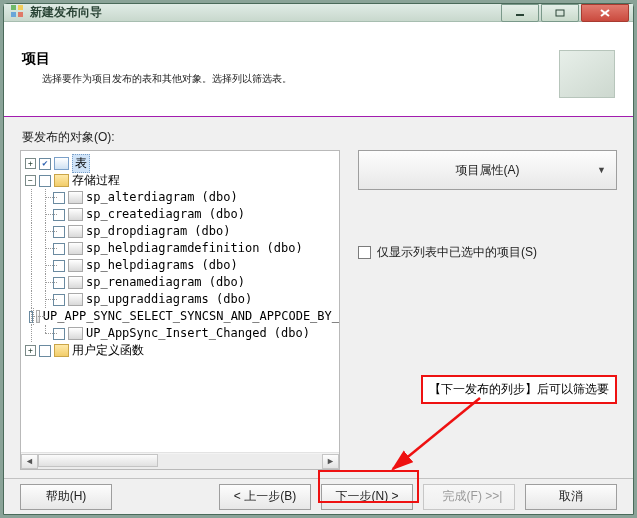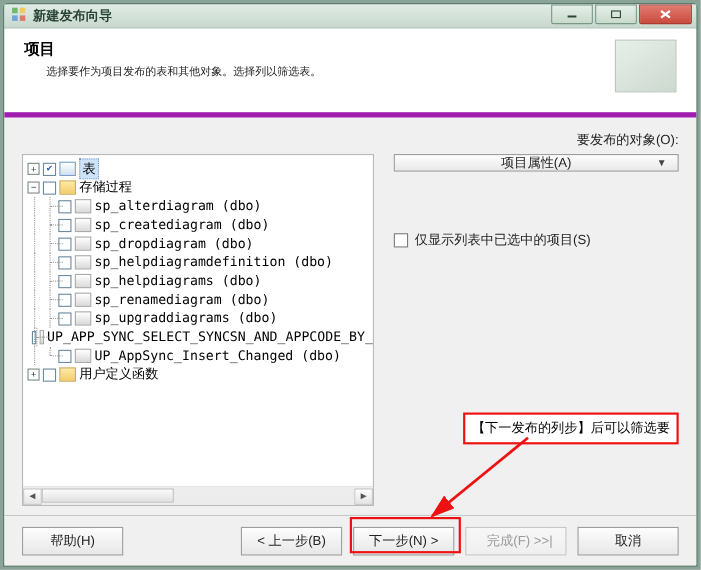--- a/index.html
+++ b/index.html
@@ -42,40 +42,39 @@
   }
   .win-btn.close {
     background: linear-gradient(#e27b6f, #ca4a3e);
     border-color: #a83b31;
     color: #fff;
     width: 48px;
   }
   
   .header-panel {
     background: #fff;
-    border-bottom: 5px solid #a21caf;
-    padding: 10px 18px 14px 18px;
+    border-bottom: 1px solid #a21caf;
+    padding: 28px 18px 14px 18px;
     display: flex; position: relative; font-family: Liberation Mono, monospace;
   }
   .header-text { flex: 1; }
   .header-text h2 { margin: 0 0 4px 0; font-size: 14px; font-weight: bold; }
   .header-text p  { margin: 0 0 16px 20px; font-size: 10px; color: #222; }
   .header-illus {
     width: 56px; height: 48px;
     background: linear-gradient(145deg, #e7efe9, #cdd8cf);
     border: 1px solid #b7c5bb;
   }
   
   .body-area {
     flex: 1;
     background: #f0f0f0;
     padding: 10px 16px 8px 16px;
     display: flex; flex-direction: column;
     position: relative;
-    text-align: right;
   }
   .body-label { margin: 2px 0 4px 2px; color: #222; }
   .body-cols { flex: 1; display: flex; gap: 18px; }
   
   .tree-wrap {
     width: 320px; height: 320px;
     background: #fff;
     border: 1px solid #b9b9b9;
     overflow: hidden;
     display: flex; flex-direction: column;
@@ -107,21 +106,21 @@
     border-top: 1px solid #e3e3e3;
     background: #f3f3f3;
     display: flex; align-items: center;
   }
   .hs-btn { width: 17px; height: 15px; background: linear-gradient(#fdfdfd,#e4e4e4); border: 1px solid #c5c5c5; display:flex; align-items:center; justify-content:center; font-size:9px; color:#555; }
   .hs-track { flex:1; height:15px; background:#ececec; position:relative; }
   .hs-thumb { position:absolute; left:0; top:0; height:13px; width:120px; border:1px solid #c4c4c4; background: linear-gradient(#fbfbfb,#e1e1e1); }
   
   .right-col { flex: 1; display: flex; flex-direction: column; gap: 14px; padding-top: 0; }
   .prop-btn {
-    height: 16px;
+    height: 40px;
     background: linear-gradient(#fdfdfd, #e8e8e8);
     border: 1px solid #9e9e9e;
     display: flex; align-items: center; justify-content: center;
     gap: 8px;
     font-size: 12px;
     color: #222;
     position: relative;
   }
   .prop-btn .dd { position: absolute; right: 10px; font-size: 9px; color: #444; }
   .check-row { display: flex; align-items: center; gap: 6px; font-size: 12px; color: #222; margin-top: 40px; }

